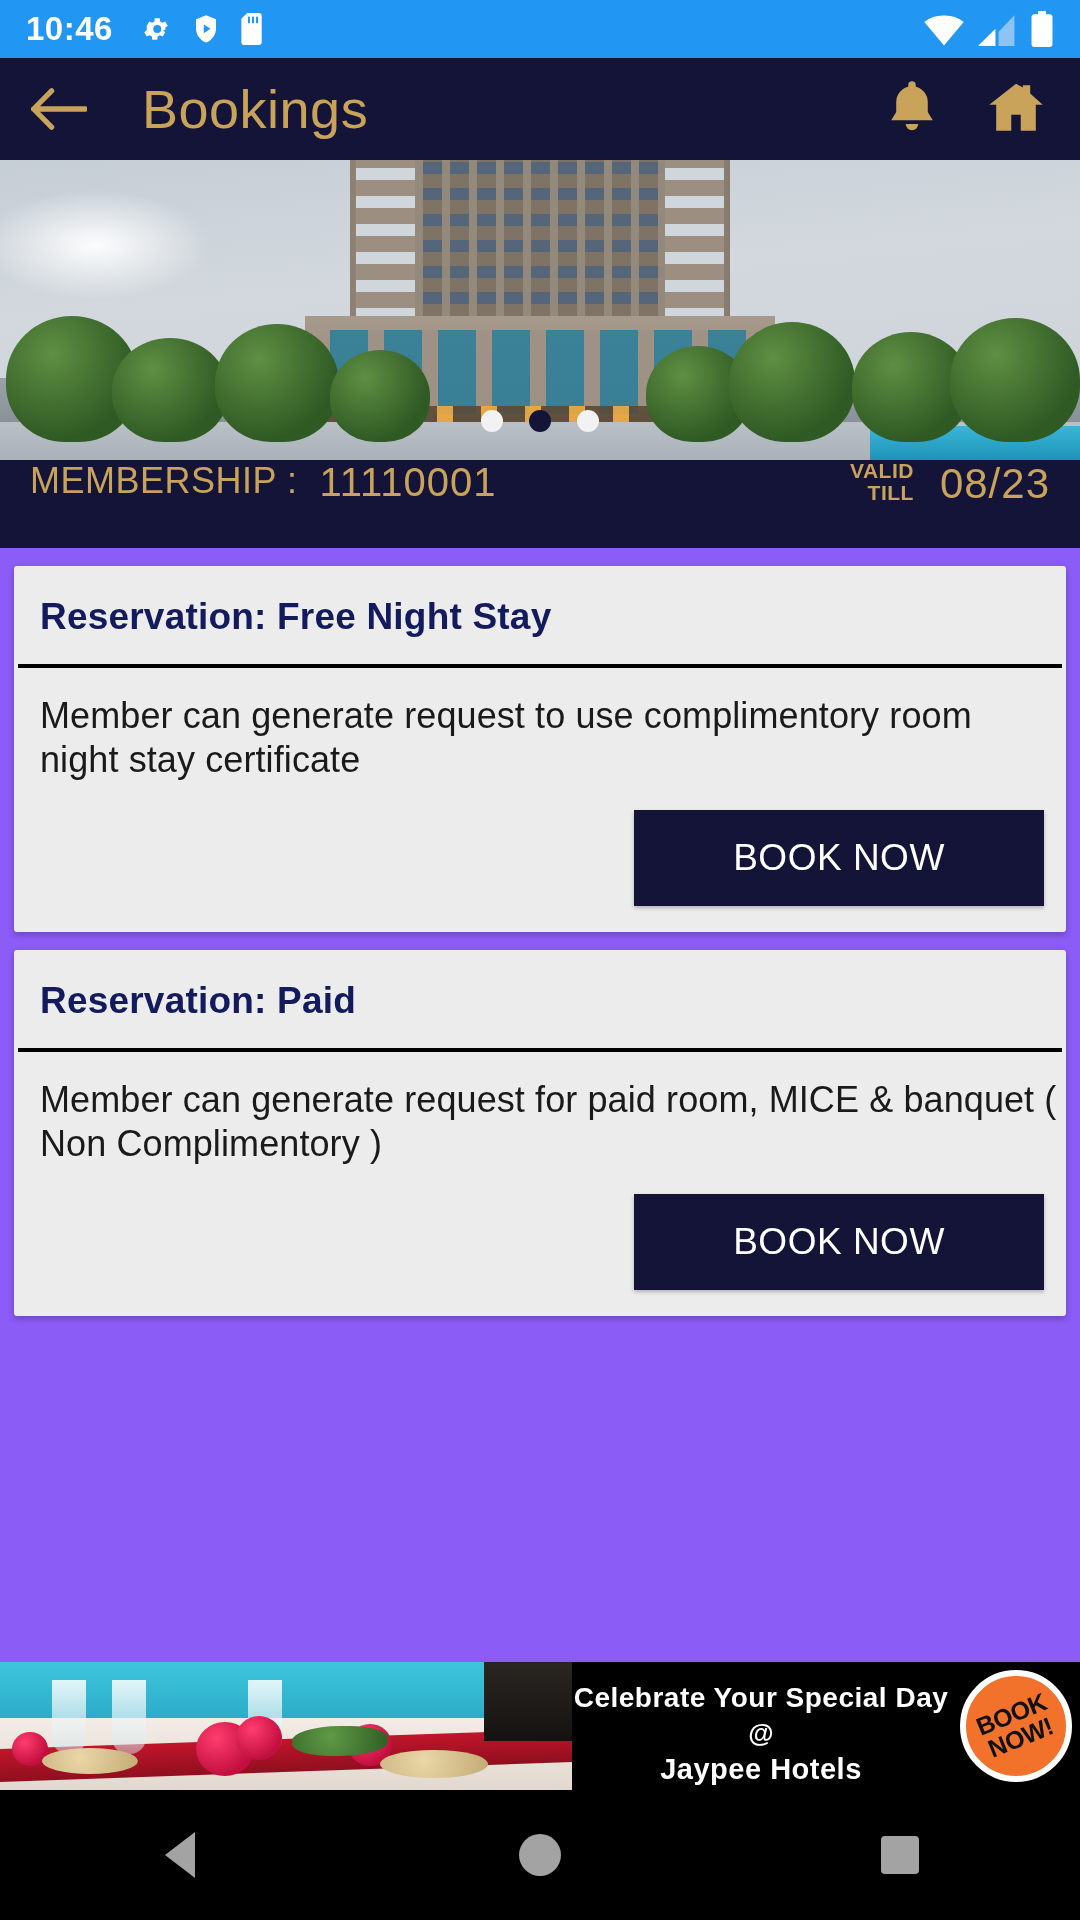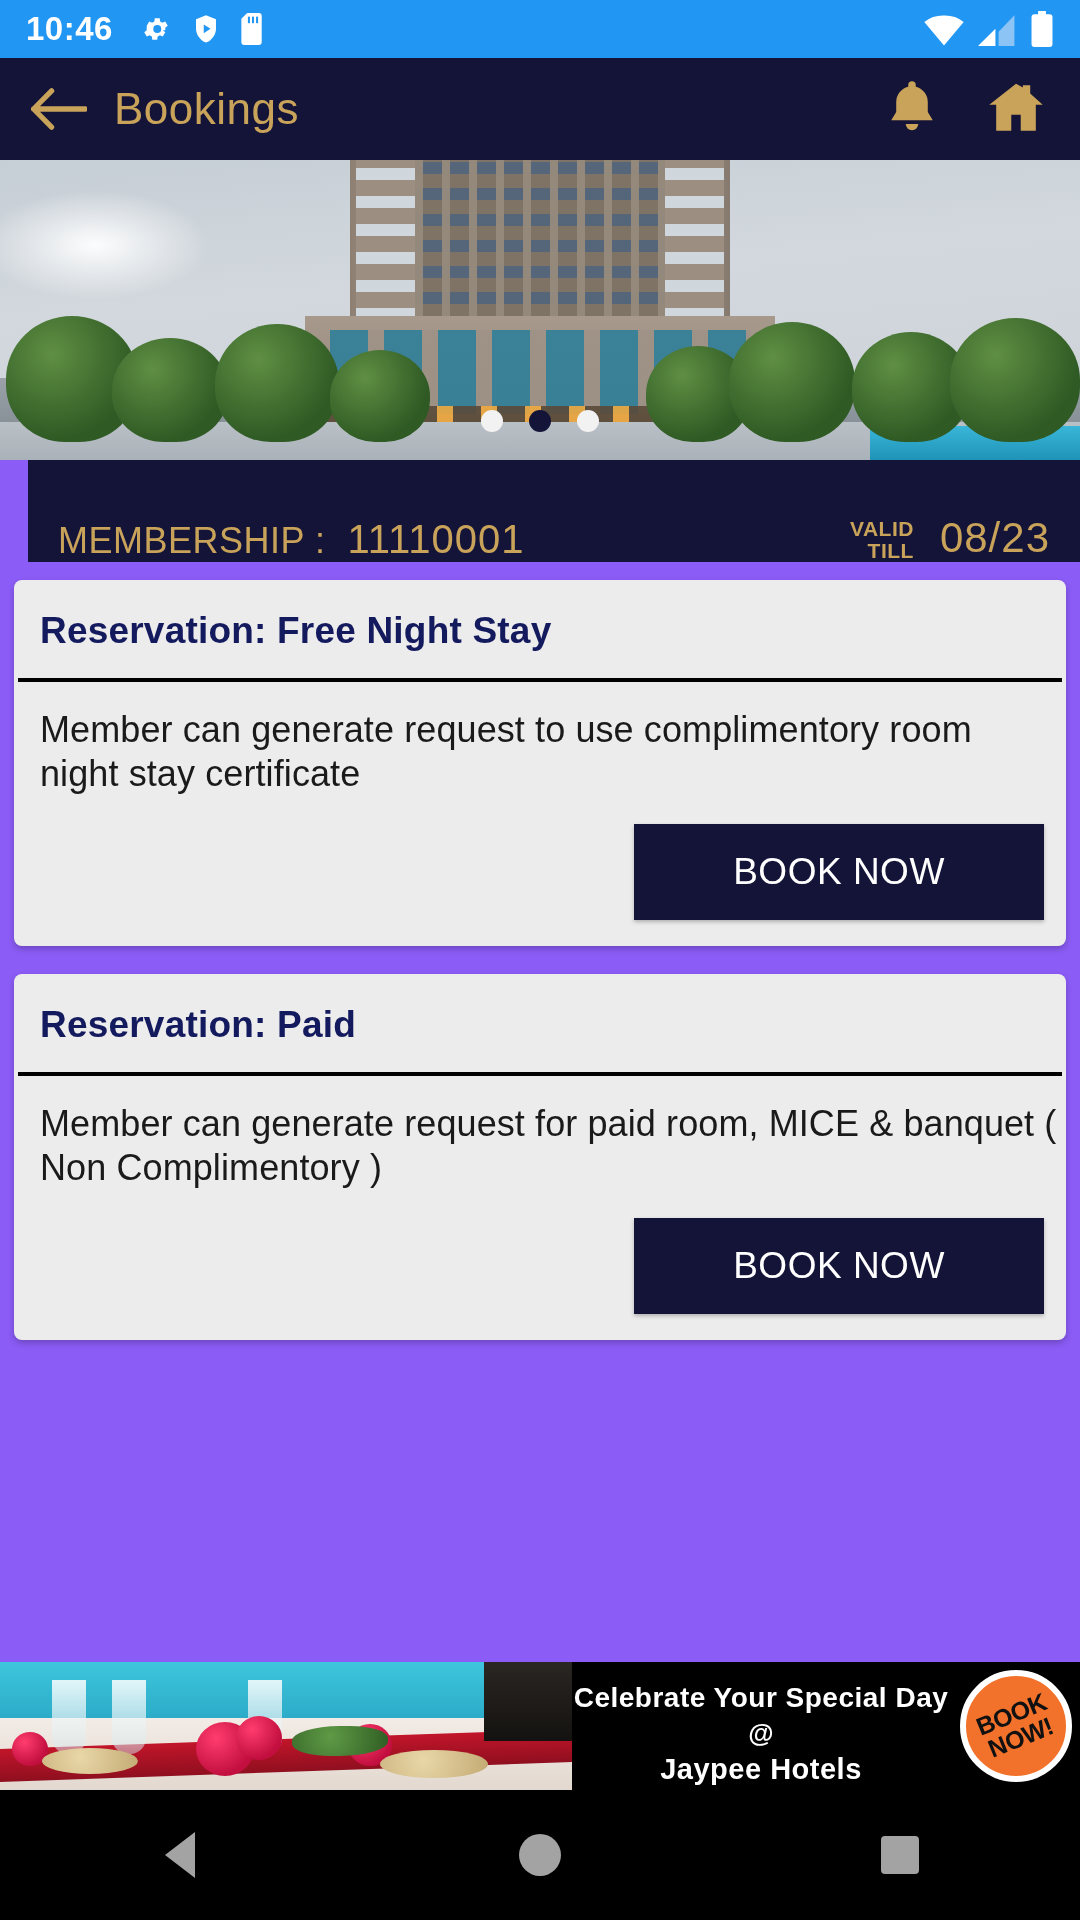--- a/index.html
+++ b/index.html
@@ -21,21 +21,21 @@
   .sb-spacer { flex:1; }
   .sb-right-icons { display:flex; align-items:flex-end; gap:14px; }
 
   
   .appbar {
     height:102px; background:#141438; display:flex; align-items:center;
     padding:0 28px; position:relative;
   }
   .back-arrow { width:62px; height:62px; display:flex; align-items:center; justify-content:center; }
   .appbar-title {
-    color:#c9a35a; font-size:44px; font-weight:400; margin-left:24px;
+    color:#c9a35a; font-size:54px; font-weight:400; margin-left:52px;
     letter-spacing:0.5px;
   }
   .appbar-actions { margin-left:auto; display:flex; align-items:center; gap:50px; padding-right:8px; }
 
   
   .hero { position:relative; width:1080px; height:300px; overflow:hidden; background:#9aa6b2; }
   .hero-sky {
     position:absolute; inset:0;
     background:linear-gradient(175deg,#c6ced6 0%,#d2d8dd 40%,#cfd5da 70%,#c2c9cf 100%);
   }
@@ -112,22 +112,22 @@
   }
   .hero-dots {
     position:absolute; left:50%; transform:translateX(-50%); bottom:28px;
     display:flex; gap:26px; z-index:5;
   }
   .dot { width:22px; height:22px; border-radius:50%; background:#f2f2f2; }
   .dot.active { background:#141438; }
 
   
   .membership {
-    height:102px; background:#141438; display:flex; align-items:flex-end;
-    padding:0 30px; color:#c9a35a;margin-left:28px;
+    height:88px; background:#141438; display:flex; align-items:flex-start;
+    padding:0 30px; color:#c9a35a;
   }
   .ms-label { font-size:36px; letter-spacing:0.5px; }
   .ms-number { font-size:40px; margin-left:22px; letter-spacing:1px; }
   .ms-spacer { flex:1; }
   .ms-valid {
     font-size:21px; font-weight:700; line-height:1.05; text-align:right;
     letter-spacing:0.5px;
   }
   .ms-date { font-size:42px; margin-left:26px; letter-spacing:1px; }
 
@@ -139,21 +139,21 @@
     display:flex; align-items:center; justify-content:center;
     box-shadow:0 2px 5px rgba(0,0,0,.25);
     margin-bottom:30px;
   }
   .status-btn-label {
     color:#fff; font-size:38px; letter-spacing:0.5px;
   }
   .status-btn-arrow { color:#fff; font-size:40px; margin-left:32px; line-height:1; }
 
   .card {
-    background:#ececec; border-radius:8px; margin-bottom:28px;
+    background:#ececec; border-radius:3px; margin-bottom:18px;
     box-shadow:0 3px 6px rgba(0,0,0,.22); overflow:hidden;
   }
   .card-head { padding:30px 26px 26px 26px; }
   .card-title {
     color:#141a5e; font-size:37px; font-weight:700; letter-spacing:0.2px;
   }
   .card-rule { height:4px; background:#000; margin:0 4px; }
   .card-body { padding:26px 9px 0 26px; }
   .card-text {
     color:#1a1a1a; font-size:36px; line-height:1.22; letter-spacing:0.1px;

